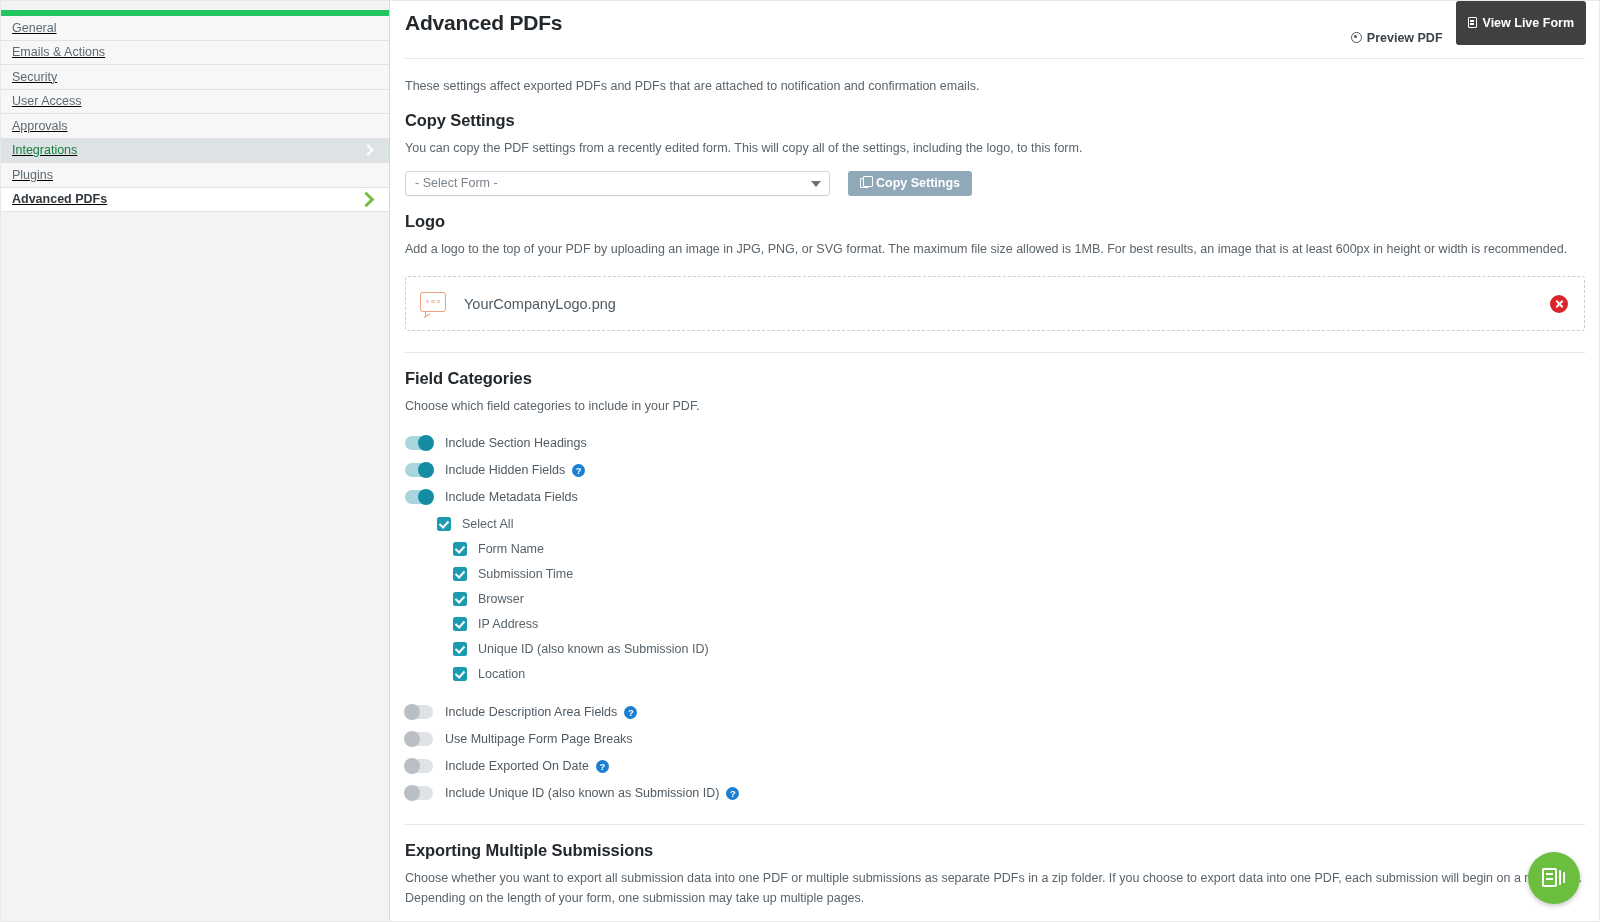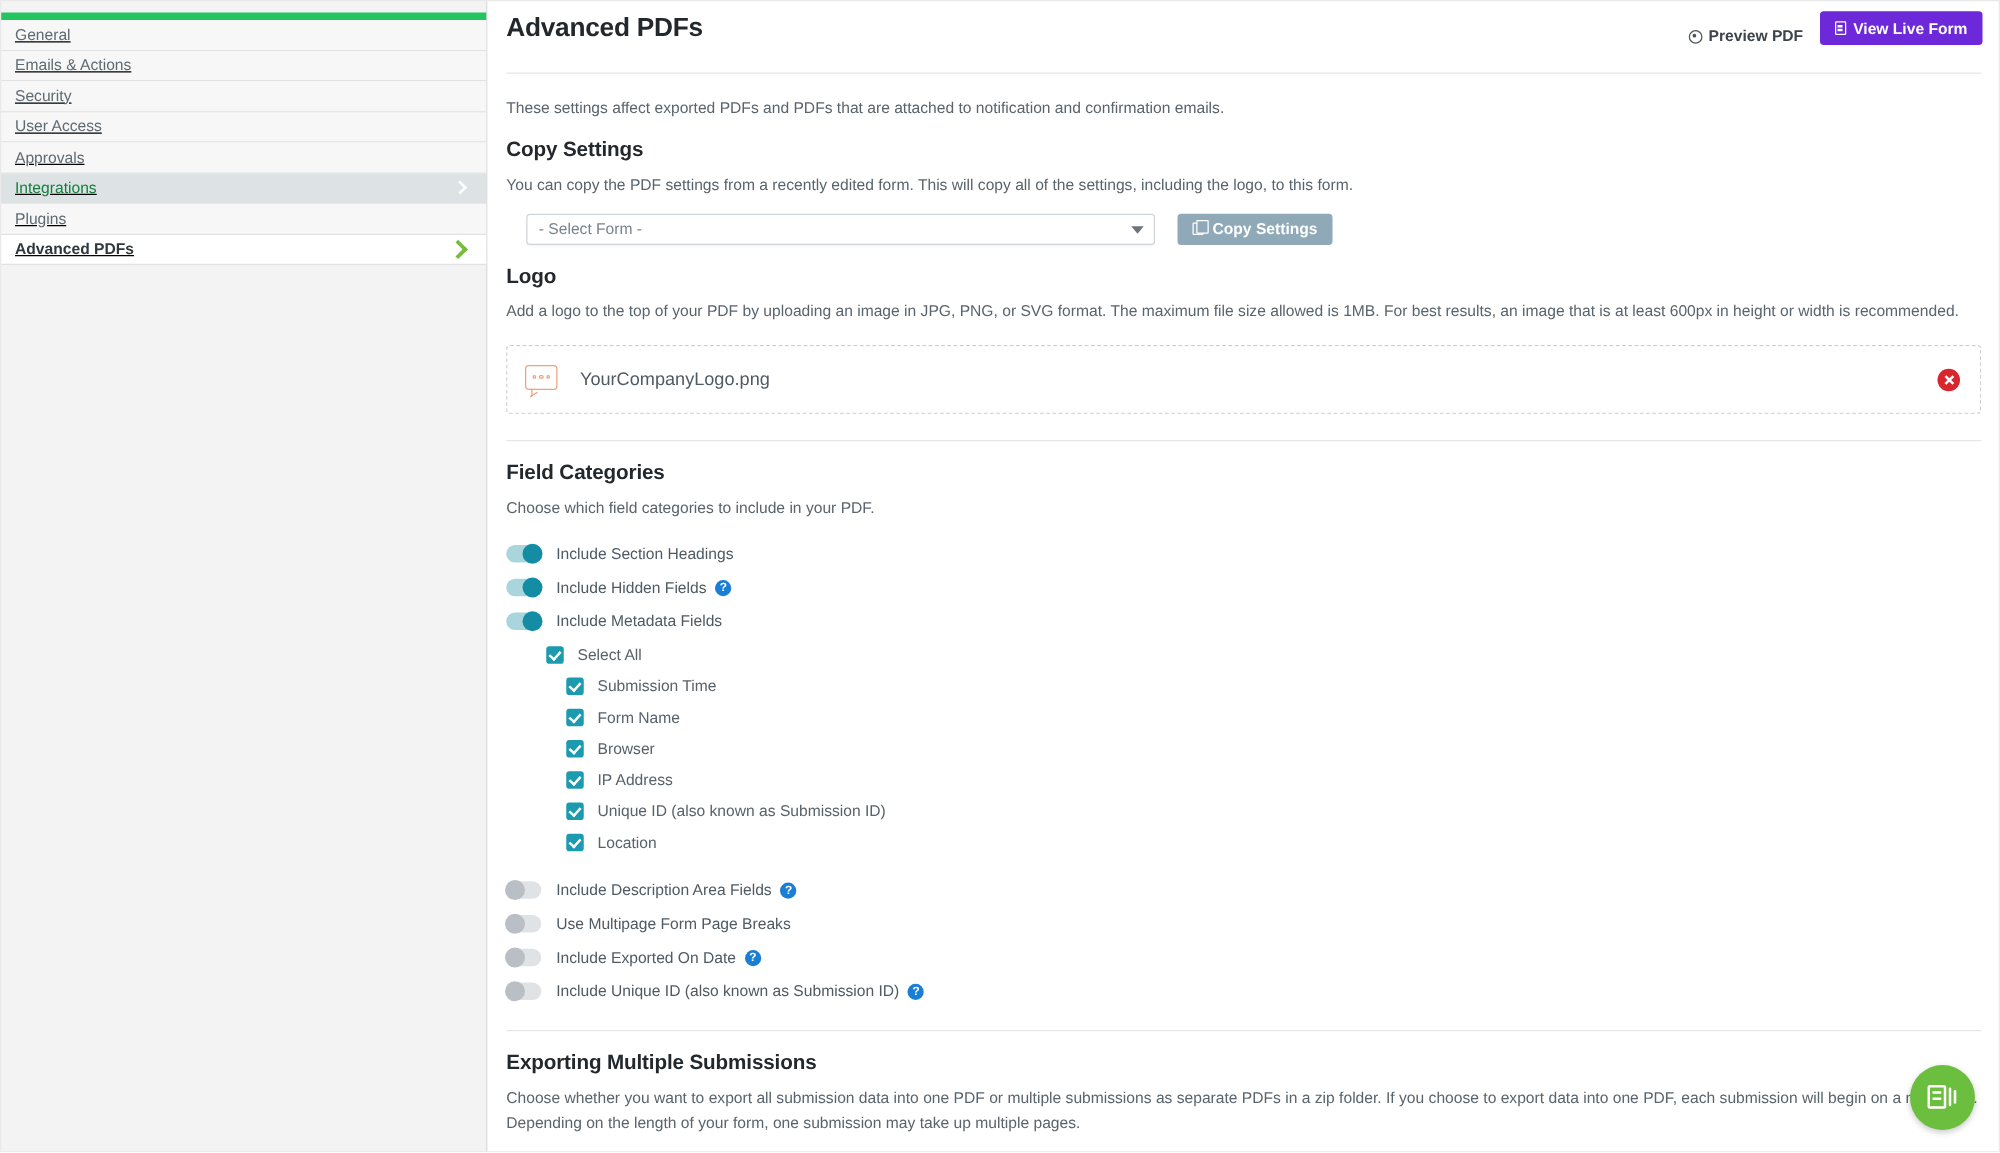--- a/index.html
+++ b/index.html
@@ -133,27 +133,27 @@
     position:absolute;
     left: 2.2px; top: 2.2px;
     width: 3.2px; height: 3.2px;
     border-radius: 50%;
     background: #4d565e;
   }
   .live-form-btn {
     display: flex;
     align-items: center;
     gap: 6px;
-    background: #6d28d9;
+    background: #404040;
     color: #ffffff;
     font-size: 12.5px;
     font-weight: bold;
     border: none;
     border-radius: 3px;
-    height: 27px;
+    height: 44px;
     padding: 0 12px;
     cursor: pointer;
     font-family: inherit;
   }
   .doc-icon {
     width: 9px; height: 11px;
     border: 1.5px solid #ffffff;
     border-radius: 1px;
     position: relative;
     display: inline-block;
@@ -194,23 +194,22 @@
   }
 
   
   .copy-row {
     display: flex;
     align-items: center;
     gap: 18px;
   }
   .select-wrap {
     position: relative;
-    width: 503px;
+    width: 425px;
     height: 25px;
-    margin-left: 16px;
   }
   .select-box {
     width: 100%;
     height: 25px;
     border: 1px solid #cfd4d8;
     border-radius: 3px;
     background: #ffffff;
     font-size: 12.5px;
     color: #7a838b;
     display: flex;
@@ -588,25 +587,25 @@
               <span class="toggle-label">Include Metadata Fields</span>
             </div>
           </div>
         <div id="cb-list">
             <div class="cb-row level1">
               <span class="cb"></span>
               <span class="cb-label">Select All</span>
             </div>
             <div class="cb-row level2">
               <span class="cb"></span>
-              <span class="cb-label">Submission Time</span>
+              <span class="cb-label">Form Name</span>
             </div>
             <div class="cb-row level2">
               <span class="cb"></span>
-              <span class="cb-label">Form Name</span>
+              <span class="cb-label">Submission Time</span>
             </div>
             <div class="cb-row level2">
               <span class="cb"></span>
               <span class="cb-label">Browser</span>
             </div>
             <div class="cb-row level2">
               <span class="cb"></span>
               <span class="cb-label">IP Address</span>
             </div>
             <div class="cb-row level2">

